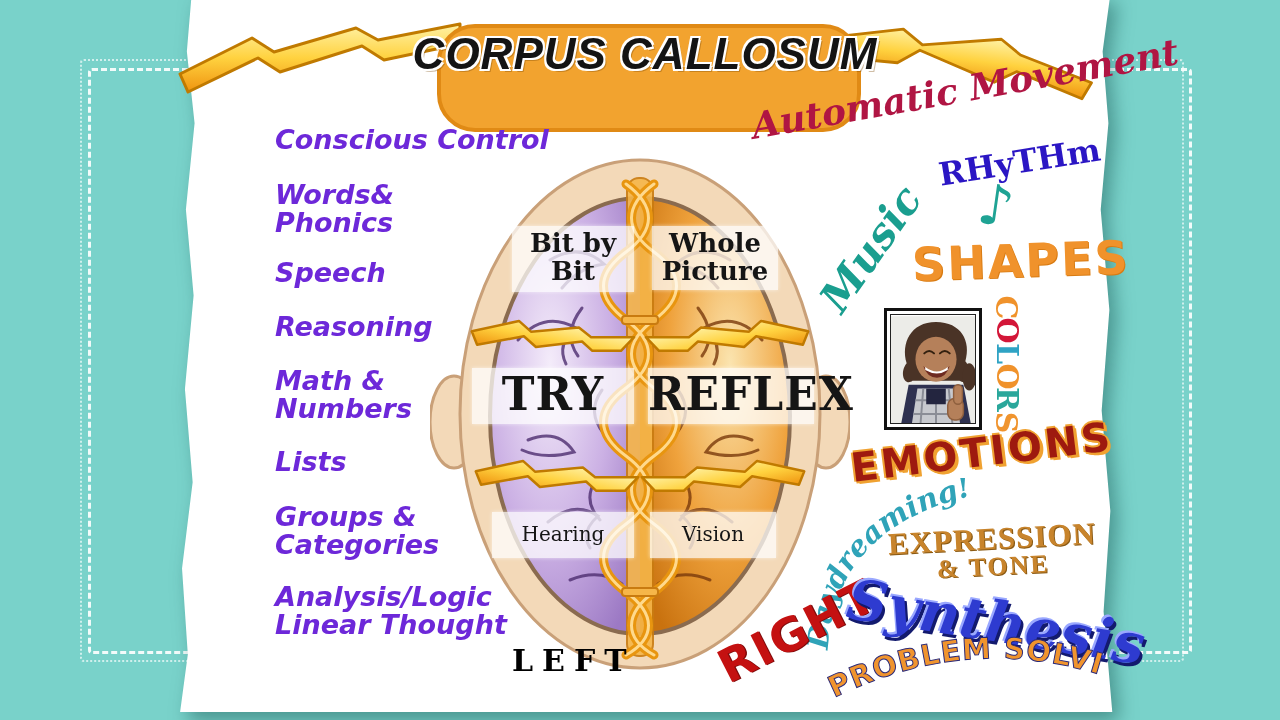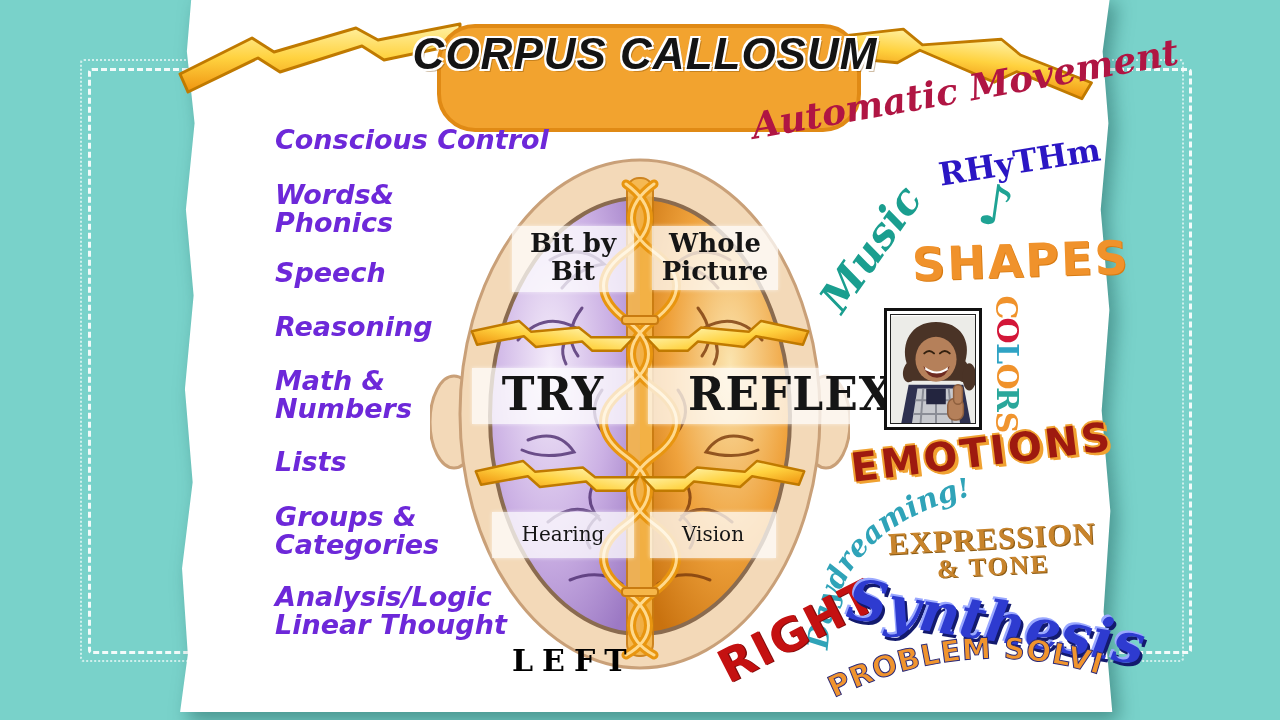--- a/index.html
+++ b/index.html
@@ -196,21 +196,21 @@
     <div class="b-label lbl-small">Bit by
 Bit</div>
   </div>
   <div class="b-band abs" style="left:652px;top:226px;width:126px;height:64px;">
     <div class="b-label lbl-small">Whole
 Picture</div>
   </div>
   <div class="b-band abs" style="left:472px;top:368px;width:162px;height:56px;">
     <div class="b-label lbl-big">TRY</div>
   </div>
-  <div class="b-band abs" style="left:648px;top:368px;width:166px;height:56px;padding-left:40px;">
+  <div class="b-band abs" style="left:648px;top:368px;width:166px;height:56px;">
     <div class="b-label lbl-big">REFLEX</div>
   </div>
   <div class="b-band abs" style="left:492px;top:512px;width:142px;height:46px;">
     <div class="b-label lbl-mid">Hearing</div>
   </div>
   <div class="b-band abs" style="left:650px;top:512px;width:126px;height:46px;">
     <div class="b-label lbl-mid">Vision</div>
   </div>
   <div class="left-word">LEFT</div>
 

